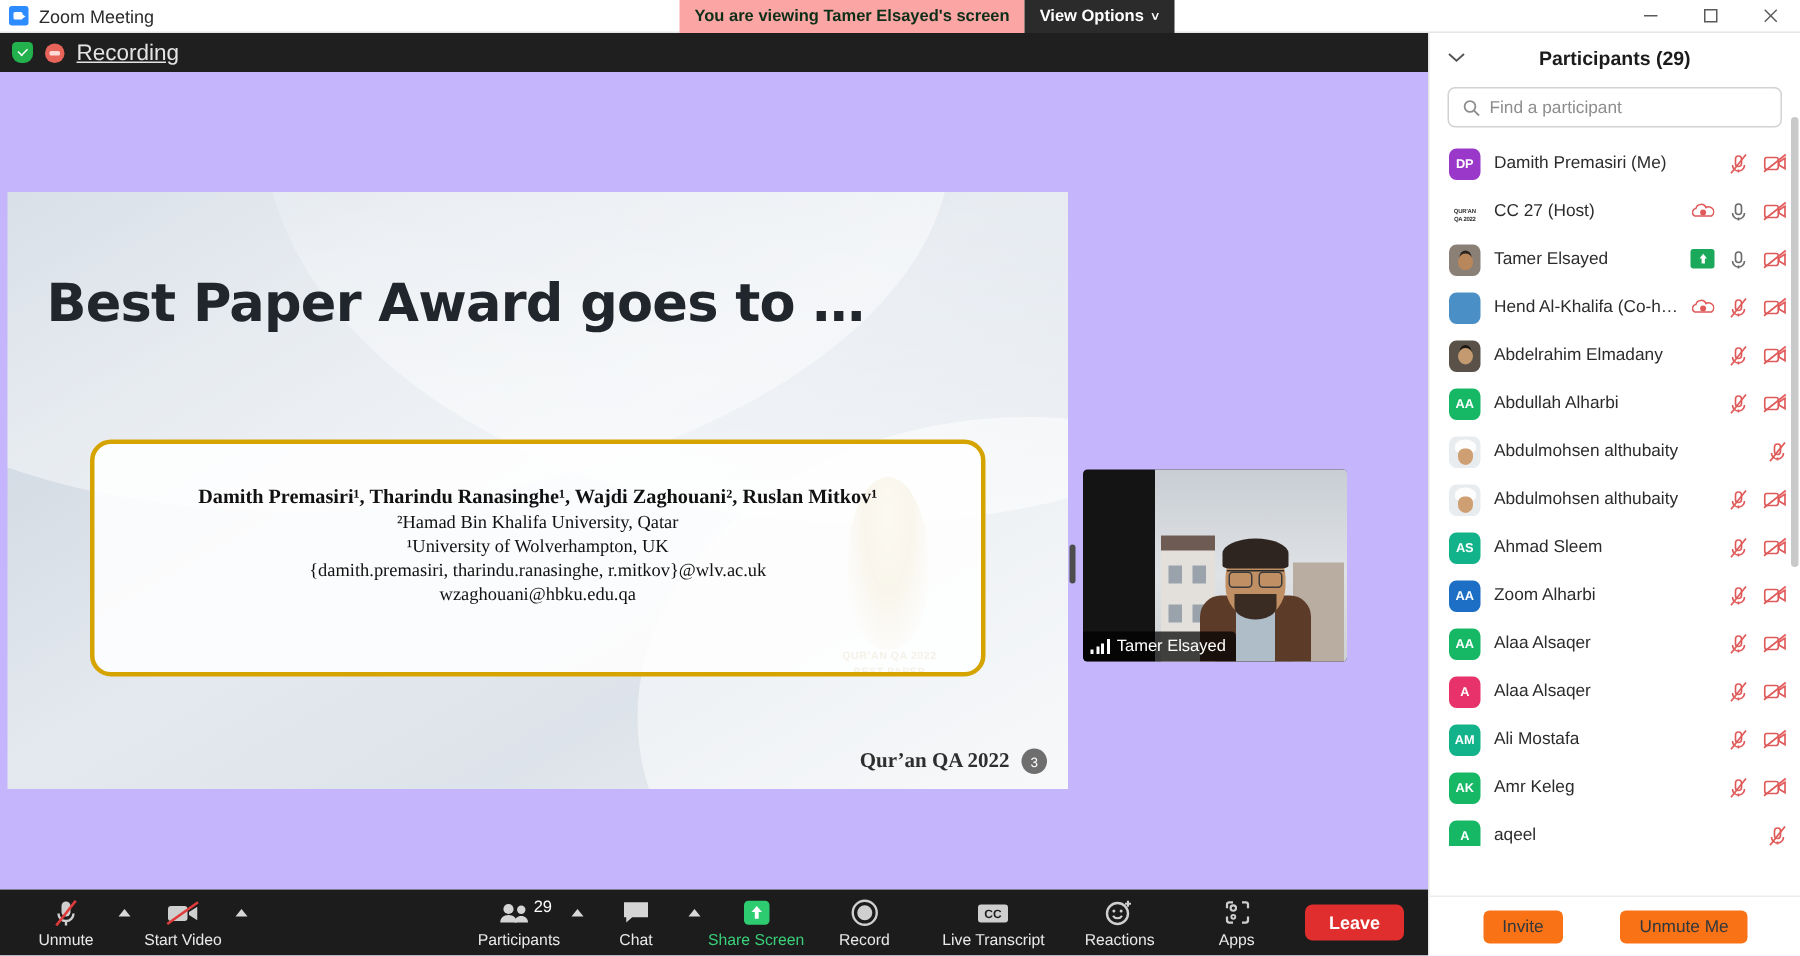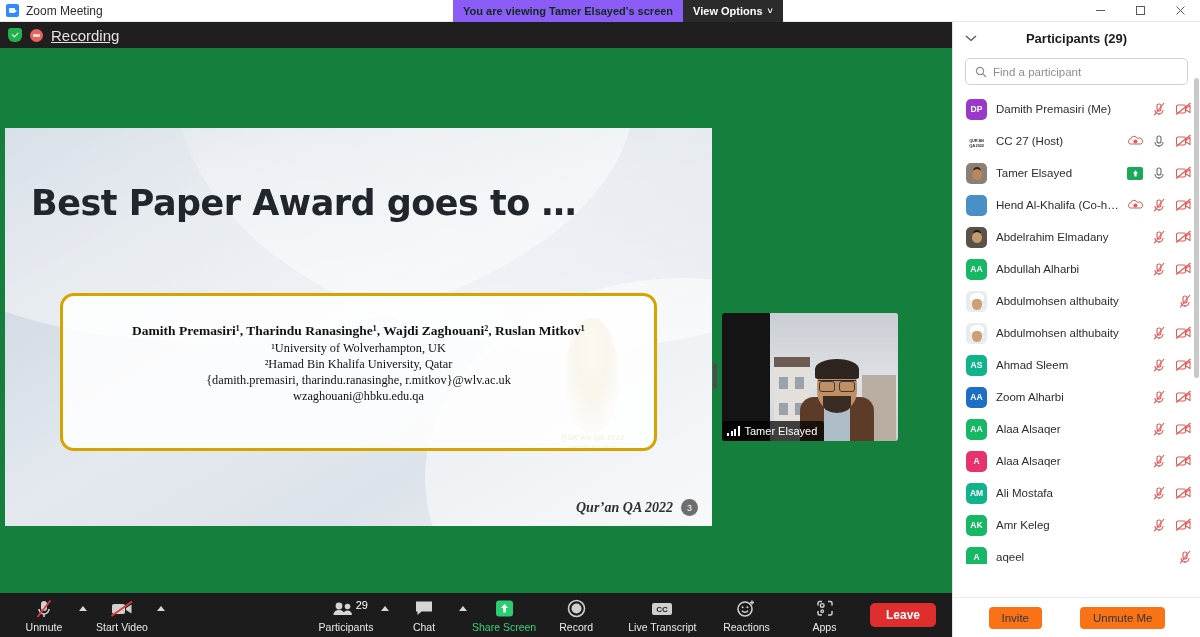--- a/index.html
+++ b/index.html
@@ -40,21 +40,21 @@
   
   .topbar {
     position: absolute; top: 22px; left: 0; width: 952px; height: 26px;
     background: #1f1f1f;
   }
   .sharebanner {
     position: absolute; top: 0px; left: 453px; height: 22px;
     display: flex; align-items: stretch; z-index: 6;
   }
   .sb-green {
-    background: #8b5cf6; color: #0d2e17; font-size: 11px; font-weight: bold;
+    background: #fca5a5; color: #0d2e17; font-size: 11px; font-weight: bold;
     display: flex; align-items: center; padding: 0 10px; white-space: nowrap;
   }
   .sb-opts {
     background: #2b2b2b; color: #ffffff; font-size: 11px; font-weight: bold;
     display: flex; align-items: center; gap: 5px; padding: 0 10px; white-space: nowrap;
   }
   .sb-caret { font-size: 9px; }
 
   .meetbar {
     position: absolute; top: 22px; left: 0; width: 952px; height: 26px;
@@ -83,21 +83,21 @@
     gap: 5px; color: #e9e9e9; font-size: 11px;
   }
   .viewicon {
     width: 11px; height: 10px; border: 1.4px solid #e9e9e9; border-radius: 1px;
     border-top-width: 3.5px; flex: none;
   }
 
   
   .stage {
     position: absolute; top: 48px; left: 0; width: 952px; height: 545px;
-    background: #15803d;
+    background: #c4b5fd;
   }
 
   
   .slide {
     position: absolute; left: 5px; top: 80px; width: 707px; height: 398px;
     background: linear-gradient(150deg, #b9c6d6 0%, #d3dbe4 22%, #e4e9ef 48%, #dde3ea 72%, #eef1f4 100%);
     overflow: hidden;
   }
   .slide-swoosh1 {
     position: absolute; left: -150px; top: -210px; width: 780px; height: 420px;
@@ -150,21 +150,21 @@
   .seal-text {
     position: absolute; left: 552px; top: 305px; width: 72px; text-align: center;
     font-size: 7px; color: #b39a52; line-height: 1.5; font-weight: bold;
     letter-spacing: 0.4px;
   }
   .slide-footer {
     position: absolute; right: 14px; bottom: 10px; display: flex;
     align-items: center; gap: 8px;
   }
   .footer-text {
-    font-family: "Liberation Serif", serif; font-style: italic;
+    font-family: "Liberation Serif", serif; 
     font-size: 14px; color: #2f2f2f; font-weight: bold;
   }
   .footer-num {
     width: 17px; height: 17px; border-radius: 50%; background: #6e6e6e;
     color: #fff; font-size: 9px; display: flex; align-items: center;
     justify-content: center;
   }
 
   
   .thumb {
@@ -384,22 +384,22 @@
 
       <div class="slide-seal"></div>
       <div class="seal-text">QUR’AN QA 2022 BEST PAPER</div>
 
       <div class="reflection">
         
       </div>
 
       <div class="paperbox">
         <div class="paper-authors">Damith Premasiri¹, Tharindu Ranasinghe¹, Wajdi Zaghouani², Ruslan Mitkov¹</div>
+        <div class="paper-aff">²Hamad Bin Khalifa University, Qatar</div>
         <div class="paper-aff">¹University of Wolverhampton, UK</div>
-        <div class="paper-aff">²Hamad Bin Khalifa University, Qatar</div>
         <div class="paper-mail">{damith.premasiri, tharindu.ranasinghe, r.mitkov}@wlv.ac.uk</div>
         <div class="paper-mail">wzaghouani@hbku.edu.qa</div>
       </div>
 
       <div class="slide-footer">
         <div class="footer-text">Qur’an QA 2022</div>
         <div class="footer-num">3</div>
       </div>
     </div>
 

